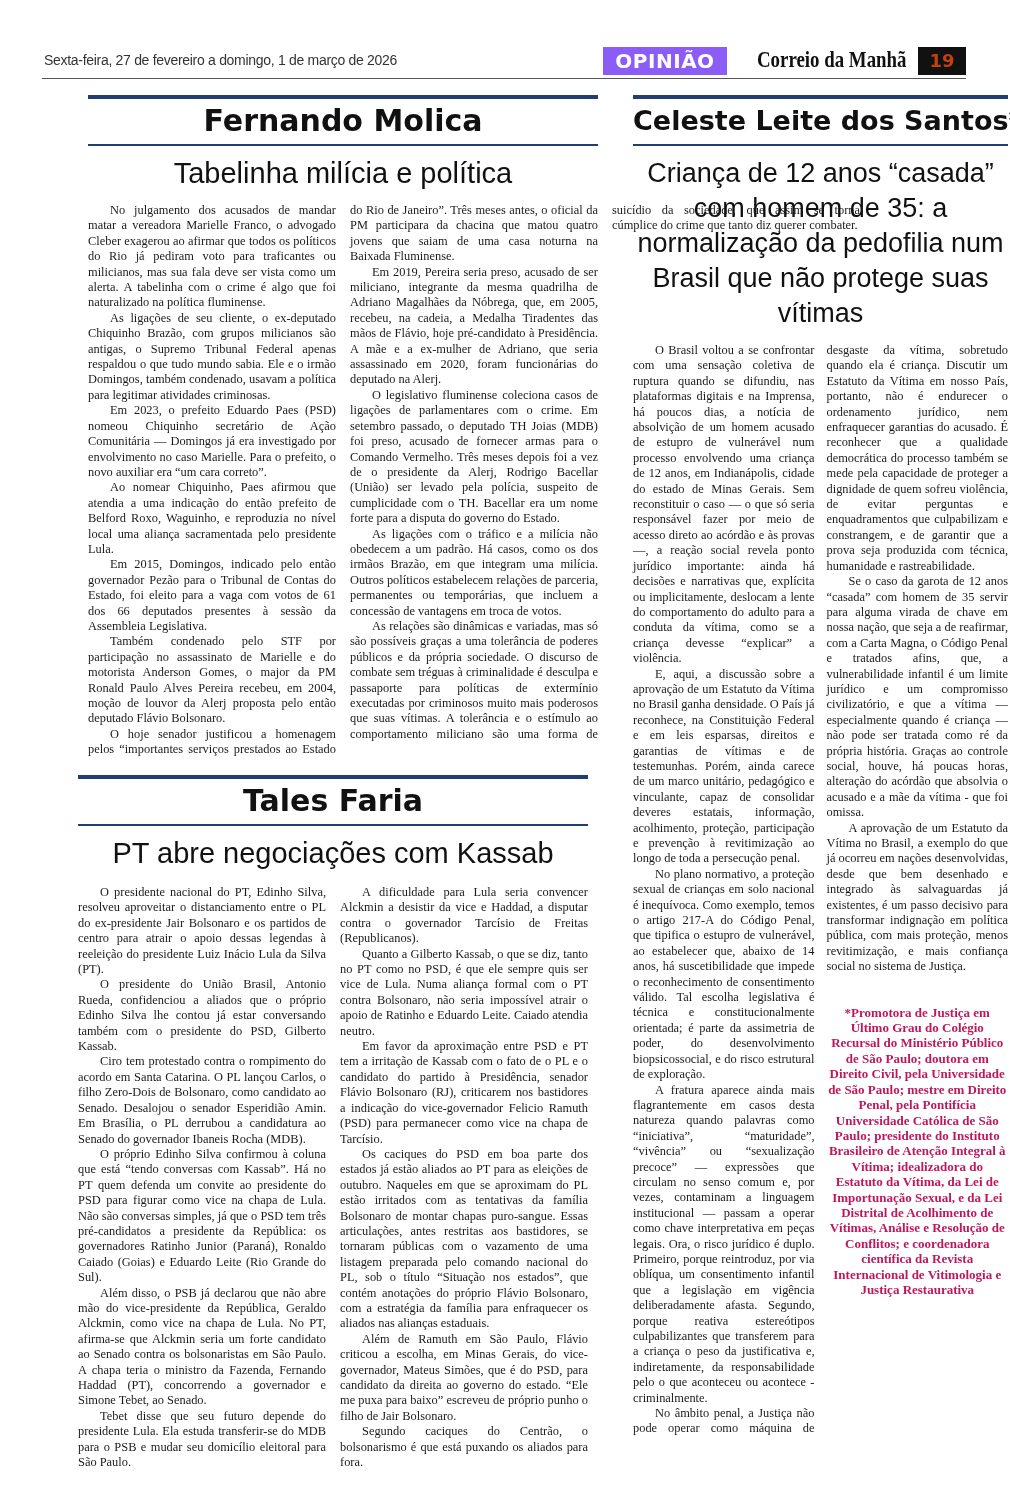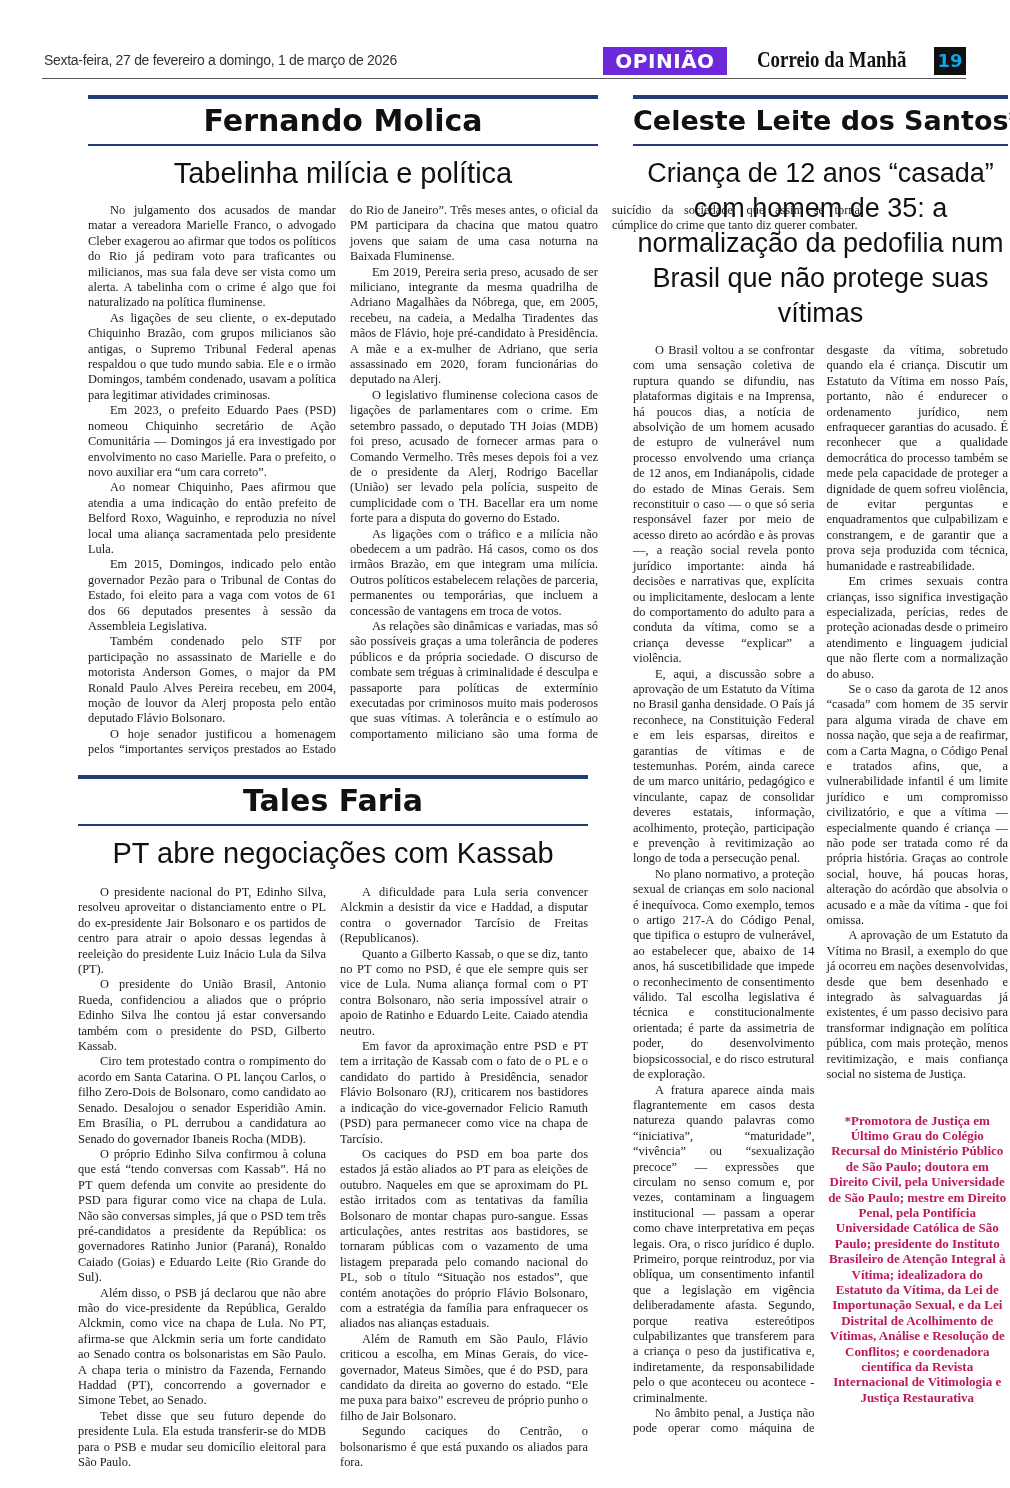--- a/index.html
+++ b/index.html
@@ -1,21 +1,21 @@
 <!DOCTYPE html>
 <html><head>
 <meta charset="utf-8">
 <style>
   html, body { margin: 0; padding: 0; background: #ffffff; }
   body { width: 1010px; height: 1488px; position: relative; overflow: hidden; color: #111; }
   .masthead { position: absolute; left: 42px; top: 44px; width: 924px; height: 34px; border-bottom: 1.5px solid #555; }
   .masthead .date { position: absolute; left: 2px; top: 8px; font-family: "Liberation Sans", sans-serif; font-size: 14px; color: #333; letter-spacing: -0.3px; }
-  .masthead .section { position: absolute; left: 561px; top: 3px; height: 28px; width: 124px; background: #6d28d9; color: #fff; font-family: "DejaVu Sans", sans-serif; font-weight: bold; font-size: 20px; line-height: 28px; text-align: center; letter-spacing: 0.5px; }
+  .masthead .section { position: absolute; left: 561px; top: 3px; height: 28px; width: 124px; background: #8b5cf6; color: #fff; font-family: "DejaVu Sans", sans-serif; font-weight: bold; font-size: 20px; line-height: 28px; text-align: center; letter-spacing: 0.5px; }
   .masthead .brand { position: absolute; left: 715px; top: 3px; font-family: "Liberation Serif", serif; font-weight: bold; font-size: 23px; color: #111; transform: scaleX(0.82); transform-origin: left center; white-space: nowrap; }
-  .masthead .page { position: absolute; right: 0; top: 3px; width: 32px; height: 28px; background: #111; color: #0ea5e9; font-family: "DejaVu Sans", sans-serif; font-weight: bold; font-size: 18px; line-height: 28px; text-align: center; }
+  .masthead .page { position: absolute; right: 0; top: 3px; width: 48px; height: 28px; background: #111; color: #c2410c; font-family: "DejaVu Sans", sans-serif; font-weight: bold; font-size: 18px; line-height: 28px; text-align: center; }
 
   .col-block { position: absolute; margin-left: 43px; }
   .rule-top { height: 4px; background: #223c74; }
   .rule-thin { height: 2px; background: #223c74; }
   .author { font-family: "DejaVu Sans", sans-serif; font-weight: 600; color: #111; text-align: center; }
   .headline { font-family: Liberation Sans, sans-serif; font-weight: normal; color: #111; text-align: center; }
 
   .body-text { font-family: "Liberation Serif", "DejaVu Serif", serif; font-size: 12.4px; line-height: 15.4px; text-align: justify; color: #1a1a1a; hyphens: auto; }
   .body-text p { margin: 0; text-indent: 22px; }
   .cols2 { column-count: 2; column-gap: 14px; column-fill: auto; }
@@ -77,18 +77,17 @@
   <div class="rule-top"></div>
   <div class="author" style="font-size:27px; line-height:40px; margin-top:2px; white-space:nowrap;">Celeste Leite dos Santos*</div>
   <div class="rule-thin" style="margin-top:3px;"></div>
   <div class="headline" style="font-size:27px; line-height:35px; margin-top:10px; padding:0 4px;">Criança de 12 anos “casada” com homem de 35: a normalização da pedofilia num Brasil que não protege suas vítimas</div>
   <div class="body-text cols2" style="height:1105px; margin-top:12px; column-gap:12px;" id="body-2">
       <p>O Brasil voltou a se confrontar com uma sensação coletiva de ruptura quando se difundiu, nas plataformas digitais e na Imprensa, há poucos dias, a notícia de absolvição de um homem acusado de estupro de vulnerável num processo envolvendo uma criança de 12 anos, em Indianápolis, cidade do estado de Minas Gerais. Sem reconstituir o caso — o que só seria responsável fazer por meio de acesso direto ao acórdão e às provas —, a reação social revela ponto jurídico importante: ainda há decisões e narrativas que, explícita ou implicitamente, deslocam a lente do comportamento do adulto para a conduta da vítima, como se a criança devesse “explicar” a violência.</p>
       <p>E, aqui, a discussão sobre a aprovação de um Estatuto da Vítima no Brasil ganha densidade. O País já reconhece, na Constituição Federal e em leis esparsas, direitos e garantias de vítimas e de testemunhas. Porém, ainda carece de um marco unitário, pedagógico e vinculante, capaz de consolidar deveres estatais, informação, acolhimento, proteção, participação e prevenção à revitimização ao longo de toda a persecução penal.</p>
       <p>No plano normativo, a proteção sexual de crianças em solo nacional é inequívoca. Como exemplo, temos o artigo 217-A do Código Penal, que tipifica o estupro de vulnerável, ao estabelecer que, abaixo de 14 anos, há suscetibilidade que impede o reconhecimento de consentimento válido. Tal escolha legislativa é técnica e constitucionalmente orientada; é parte da assimetria de poder, do desenvolvimento biopsicossocial, e do risco estrutural de exploração.</p>
       <p>A fratura aparece ainda mais flagrantemente em casos desta natureza quando palavras como “iniciativa”, “maturidade”, “vivência” ou “sexualização precoce” — expressões que circulam no senso comum e, por vezes, contaminam a linguagem institucional — passam a operar como chave interpretativa em peças legais. Ora, o risco jurídico é duplo. Primeiro, porque reintroduz, por via oblíqua, um consentimento infantil que a legislação em vigência deliberadamente afasta. Segundo, porque reativa estereótipos culpabilizantes que transferem para a criança o peso da justificativa e, indiretamente, da responsabilidade pelo o que aconteceu ou acontece - criminalmente.</p>
       <p>No âmbito penal, a Justiça não pode operar como máquina de desgaste da vítima, sobretudo quando ela é criança. Discutir um Estatuto da Vítima em nosso País, portanto, não é endurecer o ordenamento jurídico, nem enfraquecer garantias do acusado. É reconhecer que a qualidade democrática do processo também se mede pela capacidade de proteger a dignidade de quem sofreu violência, de evitar perguntas e enquadramentos que culpabilizam e constrangem, e de garantir que a prova seja produzida com técnica, humanidade e rastreabilidade.</p>
-      <p>Em crimes sexuais contra crianças, isso significa investigação especializada, perícias, redes de proteção acionadas desde o primeiro atendimento e linguagem judicial que não flerte com a normalização do abuso.</p>
       <p>Se o caso da garota de 12 anos “casada” com homem de 35 servir para alguma virada de chave em nossa nação, que seja a de reafirmar, com a Carta Magna, o Código Penal e tratados afins, que, a vulnerabilidade infantil é um limite jurídico e um compromisso civilizatório, e que a vítima — especialmente quando é criança — não pode ser tratada como ré da própria história. Graças ao controle social, houve, há poucas horas, alteração do acórdão que absolvia o acusado e a mãe da vítima - que foi omissa.</p>
       <p>A aprovação de um Estatuto da Vítima no Brasil, a exemplo do que já ocorreu em nações desenvolvidas, desde que bem desenhado e integrado às salvaguardas já existentes, é um passo decisivo para transformar indignação em política pública, com mais proteção, menos revitimização, e mais confiança social no sistema de Justiça.</p>
       <div class="bio" style="margin-top: 30px;">*Promotora de Justiça em Último Grau do Colégio Recursal do Ministério Público de São Paulo; doutora em Direito Civil, pela Universidade de São Paulo; mestre em Direito Penal, pela Pontifícia Universidade Católica de São Paulo; presidente do Instituto Brasileiro de Atenção Integral à Vítima; idealizadora do Estatuto da Vítima, da Lei de Importunação Sexual, e da Lei Distrital de Acolhimento de Vítimas, Análise e Resolução de Conflitos; e coordenadora científica da Revista Internacional de Vitimologia e Justiça Restaurativa</div>
     </div>
 </div>
 
 </body></html>

